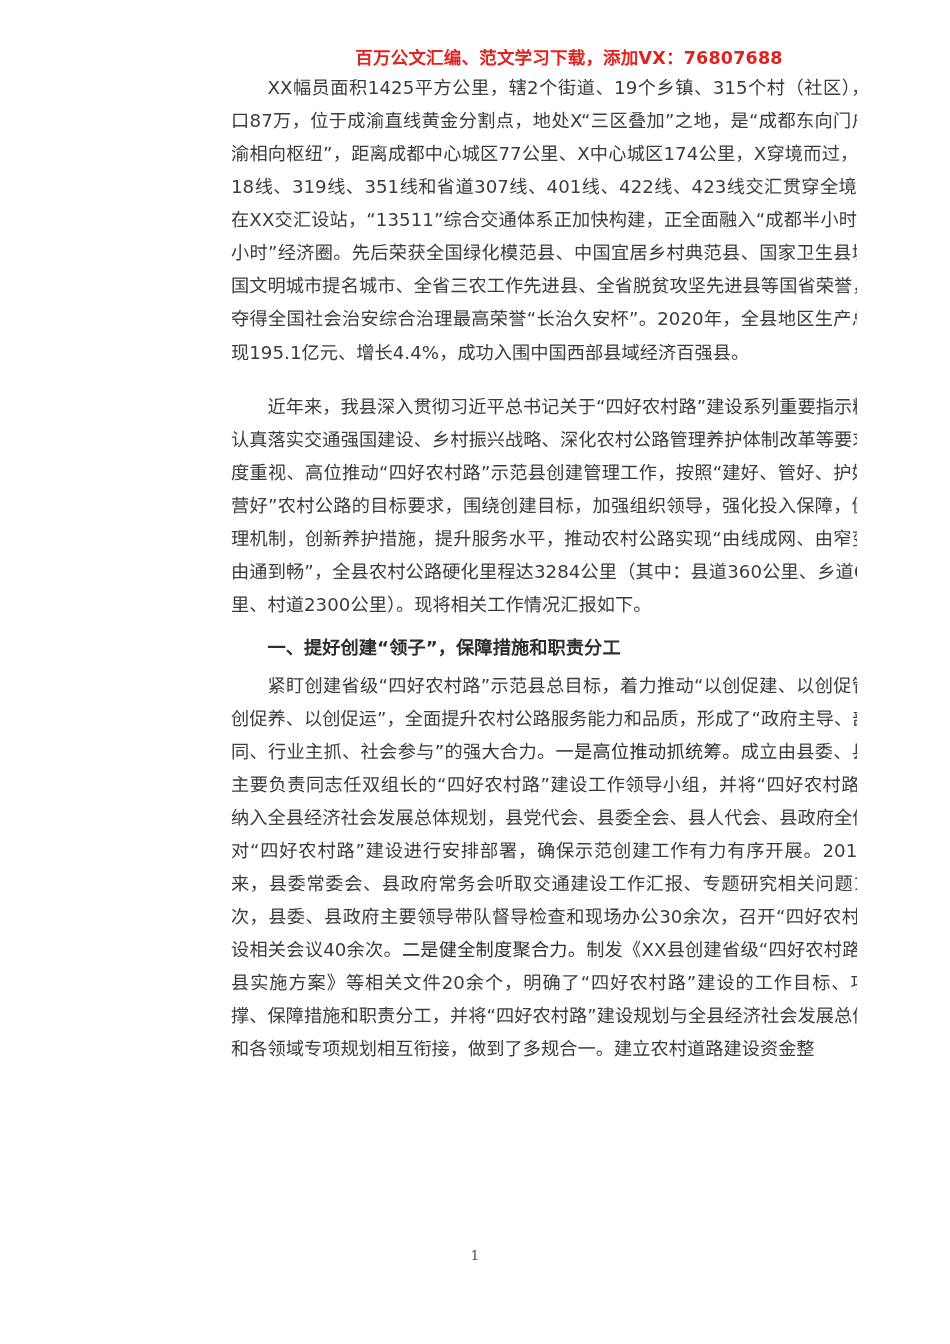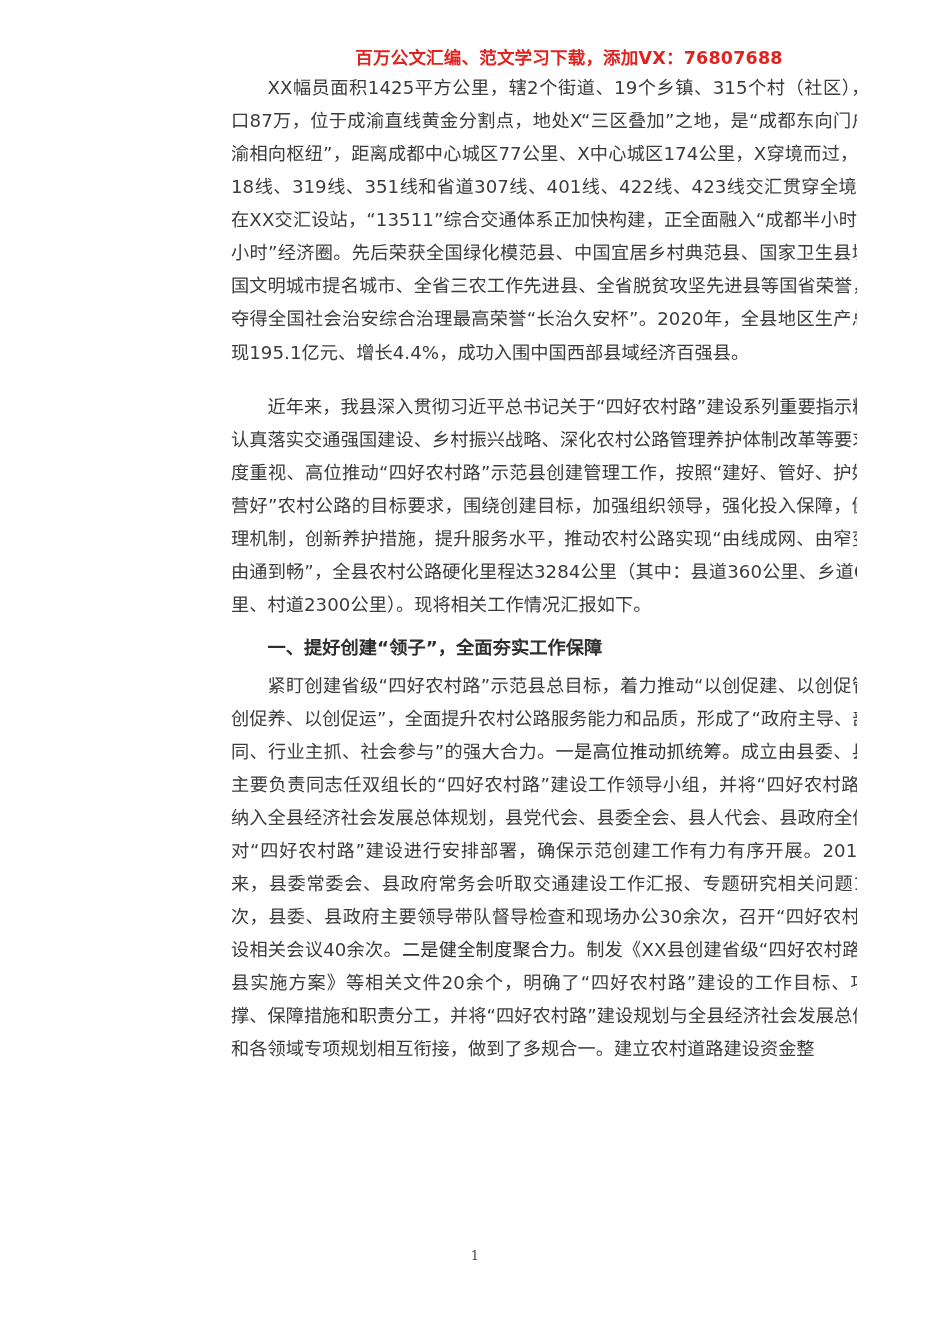--- a/index.html
+++ b/index.html
@@ -93,21 +93,21 @@
   <div class="doc-body">
 
     <div class="promo-banner">百万公文汇编、范文学习下载，添加VX：76807688</div>
 
 
 
     <p class="para">XX幅员面积1425平方公里，辖2个街道、19个乡镇、315个村（社区），总人口87万，位于成渝直线黄金分割点，地处X“三区叠加”之地，是“成都东向门户、成渝相向枢纽”，距离成都中心城区77公里、X中心城区174公里，X穿境而过，国道318线、319线、351线和省道307线、401线、422线、423线交汇贯穿全境，X拟在XX交汇设站，“13511”综合交通体系正加快构建，正全面融入“成都半小时”“X一小时”经济圈。先后荣获全国绿化模范县、中国宜居乡村典范县、国家卫生县城、全国文明城市提名城市、全省三农工作先进县、全省脱贫攻坚先进县等国省荣誉，成功夺得全国社会治安综合治理最高荣誉“长治久安杯”。2020年，全县地区生产总值实现195.1亿元、增长4.4%，成功入围中国西部县域经济百强县。</p>
 
     <p class="para">近年来，我县深入贯彻习近平总书记关于“四好农村路”建设系列重要指示精神，认真落实交通强国建设、乡村振兴战略、深化农村公路管理养护体制改革等要求，高度重视、高位推动“四好农村路”示范县创建管理工作，按照“建好、管好、护好、运营好”农村公路的目标要求，围绕创建目标，加强组织领导，强化投入保障，健全管理机制，创新养护措施，提升服务水平，推动农村公路实现“由线成网、由窄变宽、由通到畅”，全县农村公路硬化里程达3284公里（其中：县道360公里、乡道624公里、村道2300公里）。现将相关工作情况汇报如下。</p>
 
-    <h2 class="section-heading">一、提好创建“领子”，全面夯实工作保障</h2>
+    <h2 class="section-heading">一、提好创建“领子”，保障措施和职责分工</h2>
 
     <p class="para"><span>紧盯创建省级“四好农村路”示范县总目标，着力推动“以创促建、以创促管、以创促养、以创促运”，全面提升农村公路服务能力和品质，形成了“政府主导、部门协同、行业主抓、社会参与”的强大合力。</span><span class="b">一是高位推动抓统筹。</span><span>成立由县委、县政府主要负责同志任双组长的“四好农村路”建设工作领导小组，并将“四好农村路”建设纳入全县经济社会发展总体规划，县党代会、县委全会、县人代会、县政府全体会都对“四好农村路”建设进行安排部署，确保示范创建工作有力有序开展。2018年以来，县委常委会、县政府常务会听取交通建设工作汇报、专题研究相关问题190余次，县委、县政府主要领导带队督导检查和现场办公30余次，召开“四好农村路”建设相关会议40余次。</span><span class="b">二是健全制度聚合力。</span><span>制发《XX县创建省级“四好农村路”示范县实施方案》等相关文件20余个，明确了“四好农村路”建设的工作目标、项目支撑、保障措施和职责分工，并将“四好农村路”建设规划与全县经济社会发展总体规划和各领域专项规划相互衔接，做到了多规合一。建立农村道路建设资金整</span></p>
 
   </div>
 
   <div class="page-number">1</div>
 
 </div>
 
 </body></html>

